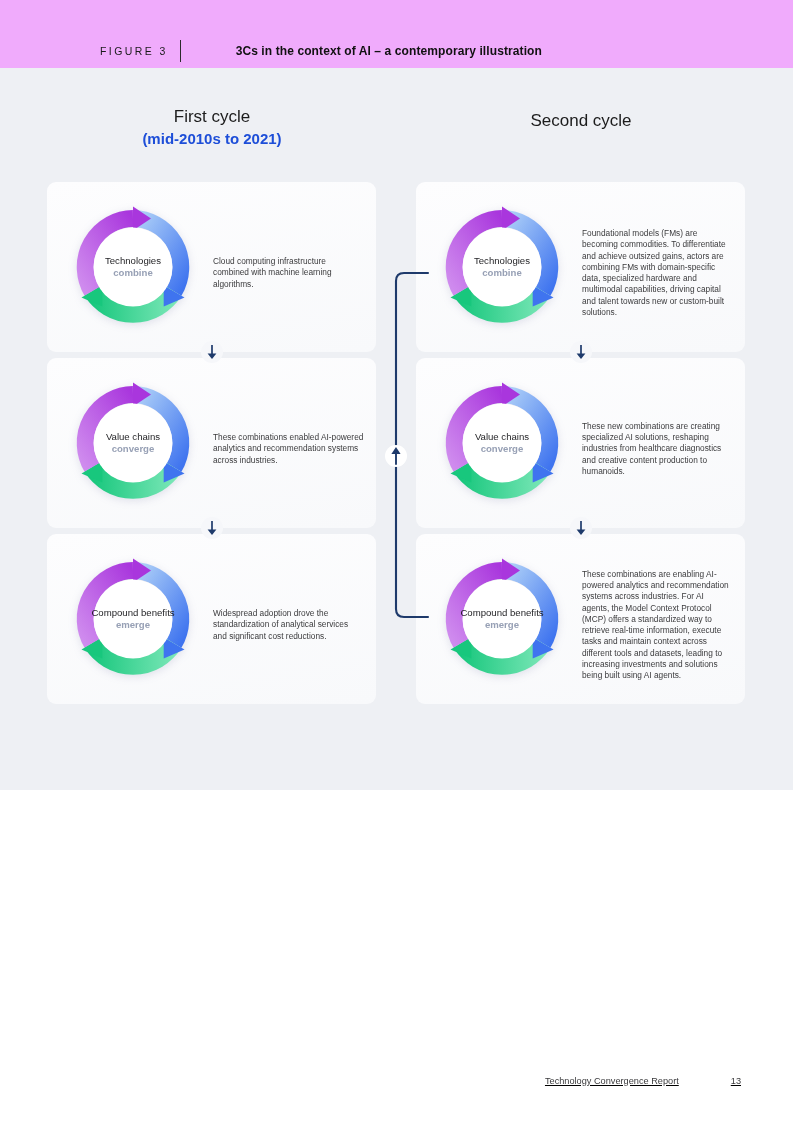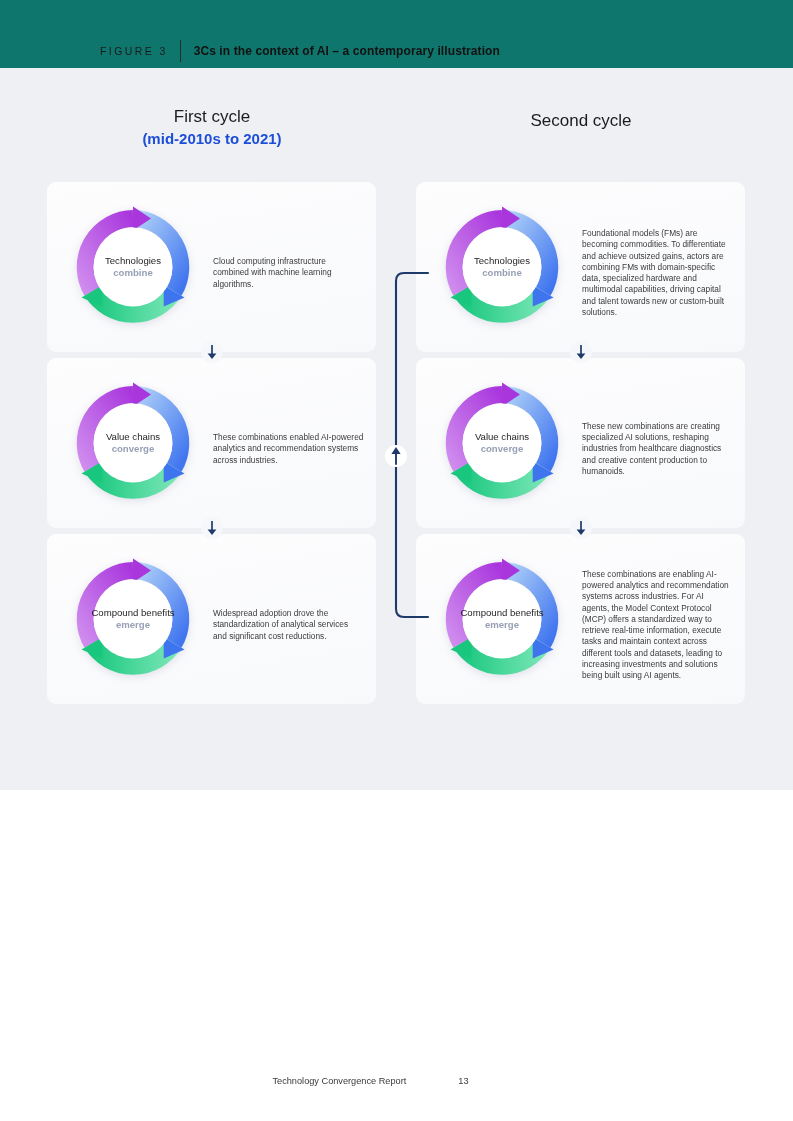--- a/index.html
+++ b/index.html
@@ -8,36 +8,36 @@
     background:#ffffff;
     font-family:"Liberation Sans", sans-serif;
     -webkit-font-smoothing:antialiased;
     position:relative;
     overflow:hidden;
   }
 
   
   .fig-header{
     position:absolute;left:0;top:0;width:793px;height:68px;
-    background:#0f766e;
+    background:#f0abfc;
   }
   .fig-header-inner{
     position:absolute;left:100px;top:40px;
     display:flex;align-items:center;
   }
   .fig-label{
     font-size:10.5px;font-weight:400;color:#1a1a1a;
     letter-spacing:2.4px;
   }
   .fig-divider{
     width:1px;height:22px;background:#2b2b2b;
     margin:0 13px 0 12px;
   }
   .fig-title{
-    font-size:12px;font-weight:bold;color:#111111;letter-spacing:.1px;
+    font-size:12px;font-weight:bold;color:#111111;letter-spacing:.1px;margin-left:42px;
   }
 
   
   .band{
     position:absolute;left:0;top:68px;width:793px;height:722px;
     background:#eef0f4;
   }
 
   
   .cycle-head{position:absolute;text-align:center;width:260px;}
@@ -106,21 +106,22 @@
 
   
   .connector{
     position:absolute;left:370px;top:255px;width:60px;height:380px;z-index:7;
   }
   .connector svg{display:block;}
 
   
   .footer{
     position:absolute;left:0;top:1070px;width:793px;height:24px;
-    text-align:center;
+    text-align:right;
+    text-decoration:underline;
   }
   .footer-text{
     font-size:9.2px;color:#3a3a3c;padding-right:52px;
   }
   .footer-page{
     font-size:9.2px;color:#3a3a3c;font-weight:400;padding-right:52px;
   }
 </style>
 </head>
 <body>

